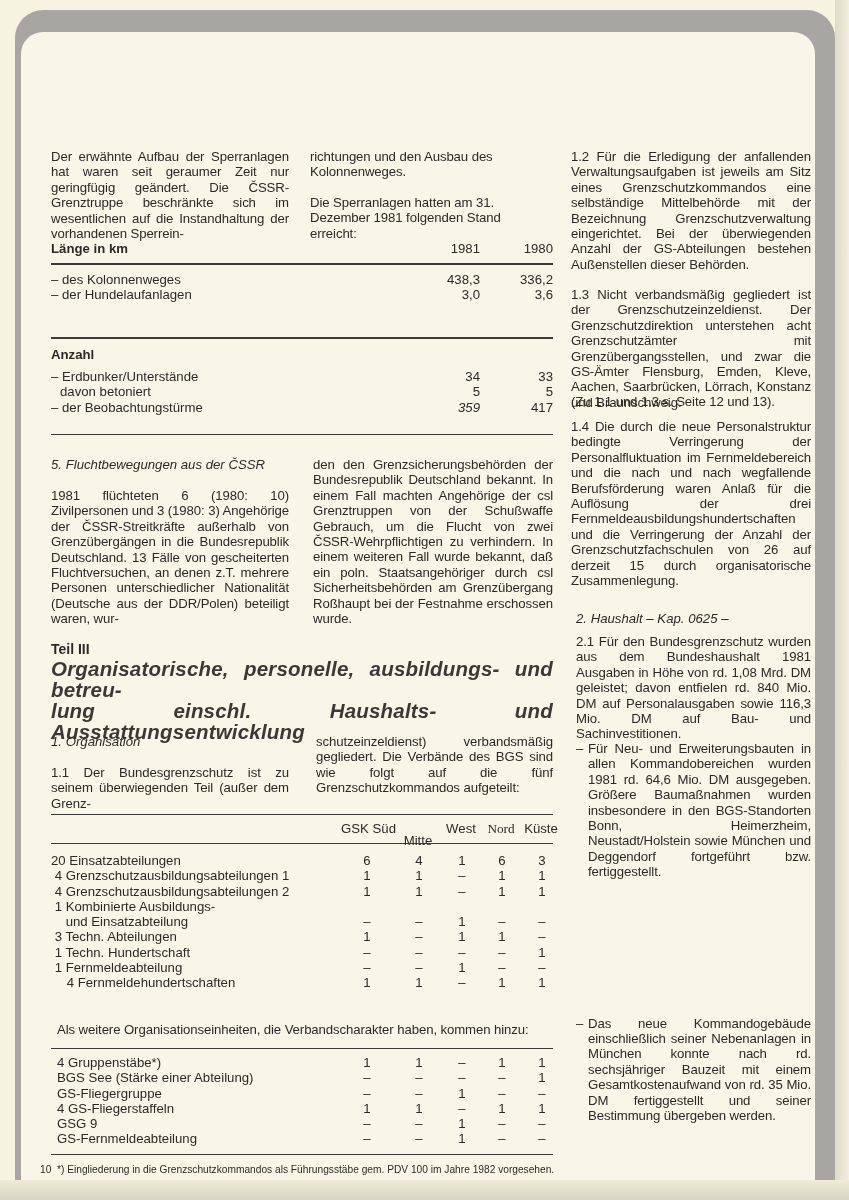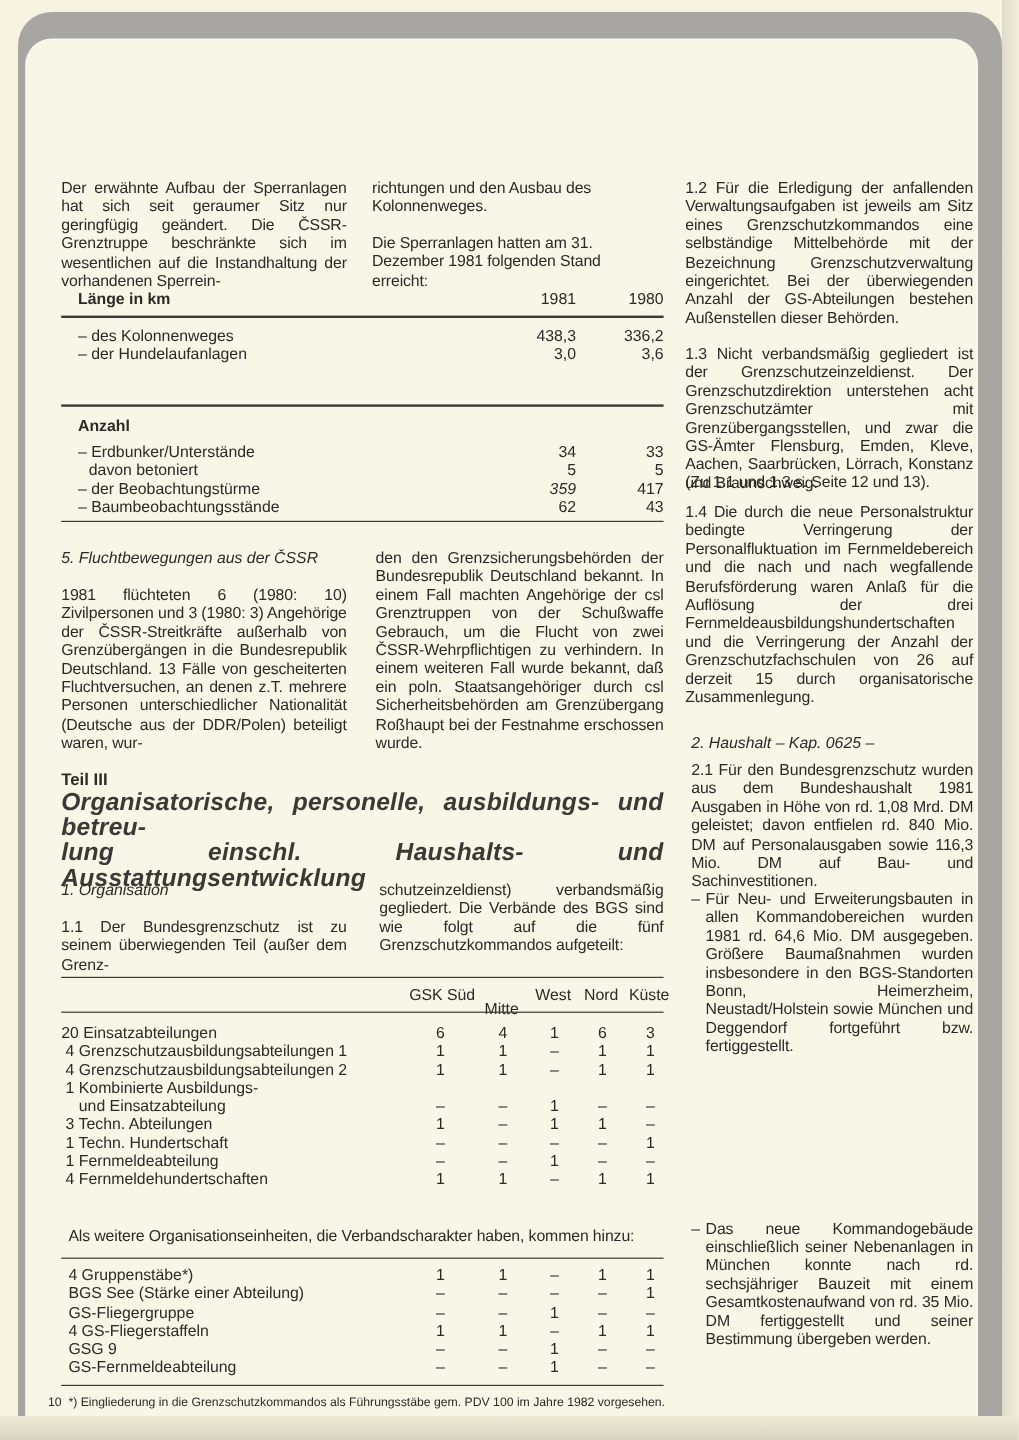--- a/index.html
+++ b/index.html
@@ -30,21 +30,21 @@
     }
     .abs { position: absolute; }
     p { margin: 0; }
     .txt {
       font-size: 13.2px; line-height: 15.4px; text-align: justify;
       letter-spacing: -0.1px;
     }
     .italic { font-style: italic; font-size: 13.2px; }
     .rule { position: absolute; height: 1.5px; background: #3b3a36; }
     .tbl { position: absolute; font-size: 13.2px; line-height: 15.3px; }
-    .row { position: relative; height: 15.3px; white-space: nowrap; margin-left: 14px; }
+    .row { position: relative; height: 15.3px; white-space: nowrap; }
     .row .label { position: absolute; left: 0; }
     .row .num { position: absolute; text-align: right; }
     .bold { font-weight: bold; }
     .heading-teil { font-weight: bold; font-size: 14px; }
     .big-title {
       font-weight: bold; font-style: italic; font-size: 20.5px; line-height: 21px;
       letter-spacing: 0.2px; color: #3a3935; text-align: justify;
       text-align-last: justify;
     }
     .bullet { position: relative; padding-left: 12px; }
@@ -53,21 +53,21 @@
     .org-row .c { position: absolute; width: 20px; text-align: center; }
     .footnote { font-size: 10.2px; }
   </style>
 </head>
 <body>
 
 <div class="page-frame"></div>
 <div class="page-inner"></div>
 <div class="right-edge"></div>
 
-<p class="abs txt" style="left:51px; top:149px; width:238px;">Der erwähnte Aufbau der Sperranlagen hat sich seit geraumer Sitz nur geringfügig geändert. Die ČSSR-Grenztruppe beschränkte sich im wesentlichen auf die Instandhaltung der vorhandenen Sperrein-</p>
+<p class="abs txt" style="left:51px; top:149px; width:238px;">Der erwähnte Aufbau der Sperranlagen hat waren seit geraumer Zeit nur geringfügig geändert. Die ČSSR-Grenztruppe beschränkte sich im wesentlichen auf die Instandhaltung der vorhandenen Sperrein-</p>
 <p class="abs txt" style="left:310px; top:149px; width:240px; text-align:left;">richtungen und den Ausbau des Kolonnenweges.</p>
 <p class="abs txt" style="left:310px; top:195px; width:240px; text-align:left;">Die Sperranlagen hatten am 31. Dezember 1981 folgenden Stand erreicht:</p>
 
 <div class="tbl" style="left:51px; top:241px; width:502px;">
   <div class="row">
     <span class="label bold">Länge in km</span>
     <span class="num" style="right:73px;text-align:center;">1981</span>
     <span class="num" style="right:0;">1980</span>
   </div>
 </div>
@@ -98,25 +98,20 @@
   </div>
   <div class="row">
     <span class="label" style="left:9px;">davon betoniert</span>
     <span class="num" style="right:73px;">5</span>
     <span class="num" style="right:0;">5</span>
   </div>
   <div class="row">
     <span class="label">– der Beobachtungstürme</span>
     <span class="num" style="right:73px;font-style:italic;">359</span>
     <span class="num" style="right:0;">417</span>
-  </div>
-  <div class="row">
-    <span class="label">– Baumbeobachtungsstände</span>
-    <span class="num" style="right:73px;">62</span>
-    <span class="num" style="right:0;">43</span>
   </div>
 </div>
 <div class="rule" style="left:51px; top:434px; width:502px; height:1px;"></div>
 
 <p class="abs italic" style="left:51px; top:457px;">5. Fluchtbewegungen aus der ČSSR</p>
 <p class="abs txt" style="left:51px; top:488px; width:238px;">1981 flüchteten 6 (1980: 10) Zivilpersonen und 3 (1980: 3) Angehörige der ČSSR-Streitkräfte außerhalb von Grenzübergängen in die Bundesrepublik Deutschland. 13 Fälle von gescheiterten Fluchtversuchen, an denen z.T. mehrere Personen unterschiedlicher Nationalität (Deutsche aus der DDR/Polen) beteiligt waren, wur-</p>
 <p class="abs txt" style="left:313px; top:457px; width:240px;">den den Grenzsicherungsbehörden der Bundesrepublik Deutschland bekannt. In einem Fall machten Angehörige der csl Grenztruppen von der Schußwaffe Gebrauch, um die Flucht von zwei ČSSR-Wehrpflichtigen zu verhindern. In einem weiteren Fall wurde bekannt, daß ein poln. Staatsangehöriger durch csl Sicherheitsbehörden am Grenzübergang Roßhaupt bei der Festnahme erschossen wurde.</p>
 
 <p class="abs heading-teil" style="left:51px; top:641px;">Teil III</p>
 <div class="abs big-title" style="left:51px; top:658px; width:502px;">
@@ -127,21 +122,21 @@
 <p class="abs italic" style="left:51px; top:734px;">1. Organisation</p>
 <p class="abs txt" style="left:51px; top:765px; width:238px;">1.1 Der Bundesgrenzschutz ist zu seinem überwiegenden Teil (außer dem Grenz-</p>
 <p class="abs txt" style="left:316px; top:734px; width:237px;">schutzeinzeldienst) verbandsmäßig gegliedert. Die Verbände des BGS sind wie folgt auf die fünf Grenzschutzkommandos aufgeteilt:</p>
 
 <div class="rule" style="left:51px; top:814px; width:502px; height:1px;"></div>
 <div class="tbl" style="left:51px; top:821px; width:502px;">
   <div class="org-row">
     <span class="c" style="left:290px; width:50px;">GSK Süd</span>
     <span class="c" style="left:349px; width:36px;margin-top:12px;">Mitte</span>
     <span class="c" style="left:390px; width:40px;">West</span>
-    <span class="c" style="left:433px; width:34px;">Nord</span>
+    <span class="c" style="left:433px; width:34px;font-family:Liberation Serif, serif;">Nord</span>
     <span class="c" style="left:473px; width:34px;">Küste</span>
   </div>
 </div>
 <div class="rule" style="left:51px; top:843px; width:502px; height:1px;"></div>
 
 <div class="tbl" id="org-rows" style="left:51px; top:853px; width:502px;">
     <div class="org-row" style="height: 15.3px;">
       <span style="position: absolute; left: 0px; white-space: pre;">20 Einsatzabteilungen</span>
       <span class="c" style="left: 306px;">6</span>
       <span class="c" style="left: 358px;">4</span>
@@ -199,21 +194,21 @@
     </div>
     <div class="org-row" style="height: 15.3px;">
       <span style="position: absolute; left: 0px; white-space: pre;"> 1 Fernmeldeabteilung</span>
       <span class="c" style="left: 306px;">–</span>
       <span class="c" style="left: 358px;">–</span>
       <span class="c" style="left: 401px;">1</span>
       <span class="c" style="left: 441px;">–</span>
       <span class="c" style="left: 481px;">–</span>
     </div>
     <div class="org-row" style="height: 15.3px;">
-      <span style="position: absolute; left: 0px; white-space: pre;"> 4 Fernmeldehundertschaften</span>
+      <span style="position: absolute; left: 12px; white-space: pre;"> 4 Fernmeldehundertschaften</span>
       <span class="c" style="left: 306px;">1</span>
       <span class="c" style="left: 358px;">1</span>
       <span class="c" style="left: 401px;">–</span>
       <span class="c" style="left: 441px;">1</span>
       <span class="c" style="left: 481px;">1</span>
     </div>
   </div>
 
 <p class="abs txt" style="left:57px; top:1022px; width:500px; text-align:left;">Als weitere Organisationseinheiten, die Verbandscharakter haben, kommen hinzu:</p>
 <div class="rule" style="left:51px; top:1048px; width:502px; height:1px;"></div>

